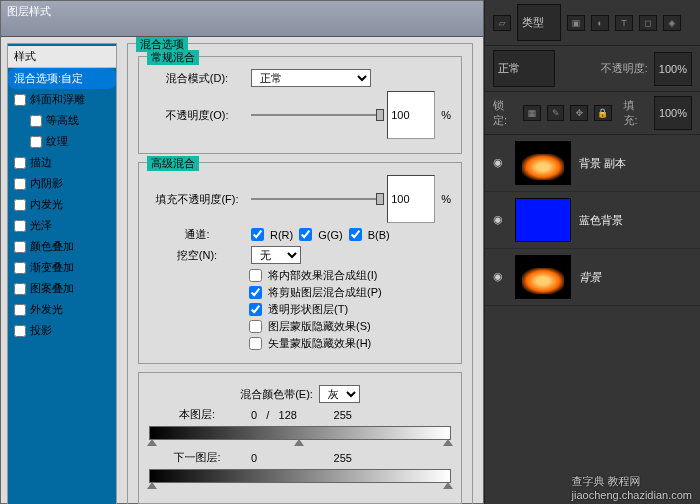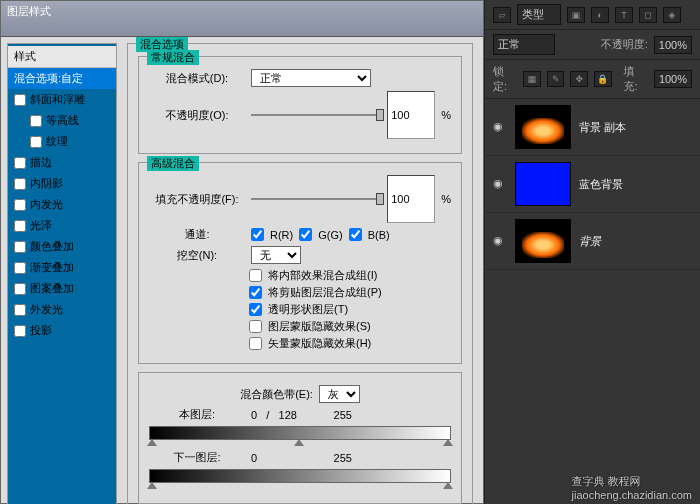--- a/index.html
+++ b/index.html
@@ -2,21 +2,21 @@
 <html><head>
 <meta charset="utf-8">
 <style>
 * { box-sizing: border-box; margin: 0; padding: 0; font-family: "Microsoft YaHei", sans-serif; font-size: 11px; }
 body { width: 700px; height: 504px; background: #e0e0e0; display: flex; position: relative; }
 .dialog { width: 484px; height: 504px; background: #ddd; border: 1px solid #666; }
 .titlebar { background: linear-gradient(#a0a8b8, #888fa0); color: #fff; padding: 3px 6px; height: 36px; border-bottom: 1px solid #555; }
 .dialog-body { display: flex; height: calc(100% - 20px); }
 .styles-list { width: 110px; border: 1px solid #999; margin: 6px 0 6px 6px; background: #0369a1; padding-top: 2px; }
 .styles-list .hdr { background: #e8e8e8; padding: 3px 6px; border-bottom: 1px solid #bbb; }
-.styles-list .item { padding: 3px 6px; display: flex; align-items: center; gap: 4px; }
+.styles-list .item { padding: 3px 6px; display: flex; align-items: center; gap: 4px; border-radius: 7px; }
 .styles-list .item.selected { background: #0078d7; color: #fff; }
 .styles-list .sub { padding-left: 22px; }
 .styles-list input[type=checkbox] { width: 12px; height: 12px; }
 .main-panel { flex: 1; padding: 6px 10px; }
 .fieldset { border: 1px solid #999; margin-bottom: 8px; padding: 8px 10px 10px; position: relative; }
 .fieldset-title { position: absolute; top: -7px; left: 8px; background: #14b8a6; padding: 0 4px; }
 .row { display: flex; align-items: center; gap: 6px; margin: 4px 0; }
 .row .lbl { width: 96px; text-align: center; }
 .inp { width: 48px; background: #fff; border: 1px inset #999; padding: 17px 3px; text-align: left; }
 select { background: #fff; border: 1px solid #666; padding: 1px 4px; }
@@ -24,21 +24,21 @@
 .slider .track { height: 2px; background: #888; margin-top: 5px; }
 .slider .thumb { position: absolute; top: 0; width: 8px; height: 12px; background: #bbb; border: 1px solid #444; }
 .check-stack { margin-left: 100px; }
 .check-stack .row { margin: 2px 0; }
 .gradient { height: 14px; background: linear-gradient(to right, #000, #fff); border: 1px solid #666; margin: 4px 0 10px; position: relative; }
 .tri { position: absolute; bottom: -7px; width: 0; height: 0; border-left: 5px solid transparent; border-right: 5px solid transparent; border-bottom: 7px solid #777; }
 
 
 .right-panel { flex: 1; background: #353535; color: #aaa; border-left: 1px solid #222; }
 .rp-row { display: flex; align-items: center; padding: 4px 8px; gap: 6px; border-bottom: 1px solid #222; }
-.rp-row .sel { background: #2a2a2a; color: #ccc; border: 1px solid #111; padding: 2px 4px; }
+.rp-row .sel { background: #2a2a2a; color: #ccc; border: 1px solid #111; padding: 10px 4px; }
 .icon-btn { width: 18px; height: 16px; background: #2a2a2a; border: 1px solid #111; display: flex; align-items: center; justify-content: center; font-size: 9px; color: #888; }
 .layers { padding: 0; }
 .layer { display: flex; align-items: center; padding: 6px 8px; gap: 8px; border-bottom: 1px solid #2a2a2a; }
 .layer .eye { width: 14px; height: 14px; color: #ccc; }
 .layer .thumb { width: 56px; height: 44px; border: 1px solid #000; background: #000; position: relative; }
 .layer .thumb.blue { background: #0015ff; }
 .layer .thumb .fire { position: absolute; bottom: 4px; left: 6px; right: 6px; height: 26px; background: radial-gradient(ellipse at center, #ffd070 20%, #ff6a00 55%, rgba(120,20,0,0) 80%); filter: blur(0.6px); }
 .layer .name { color: #eee; }
 .layer .name.italic { font-style: italic; }
 .watermark { position: absolute; right: 8px; bottom: 3px; color: #ccc; font-size: 10px; text-shadow: 0 0 2px #000; z-index: 5; }

